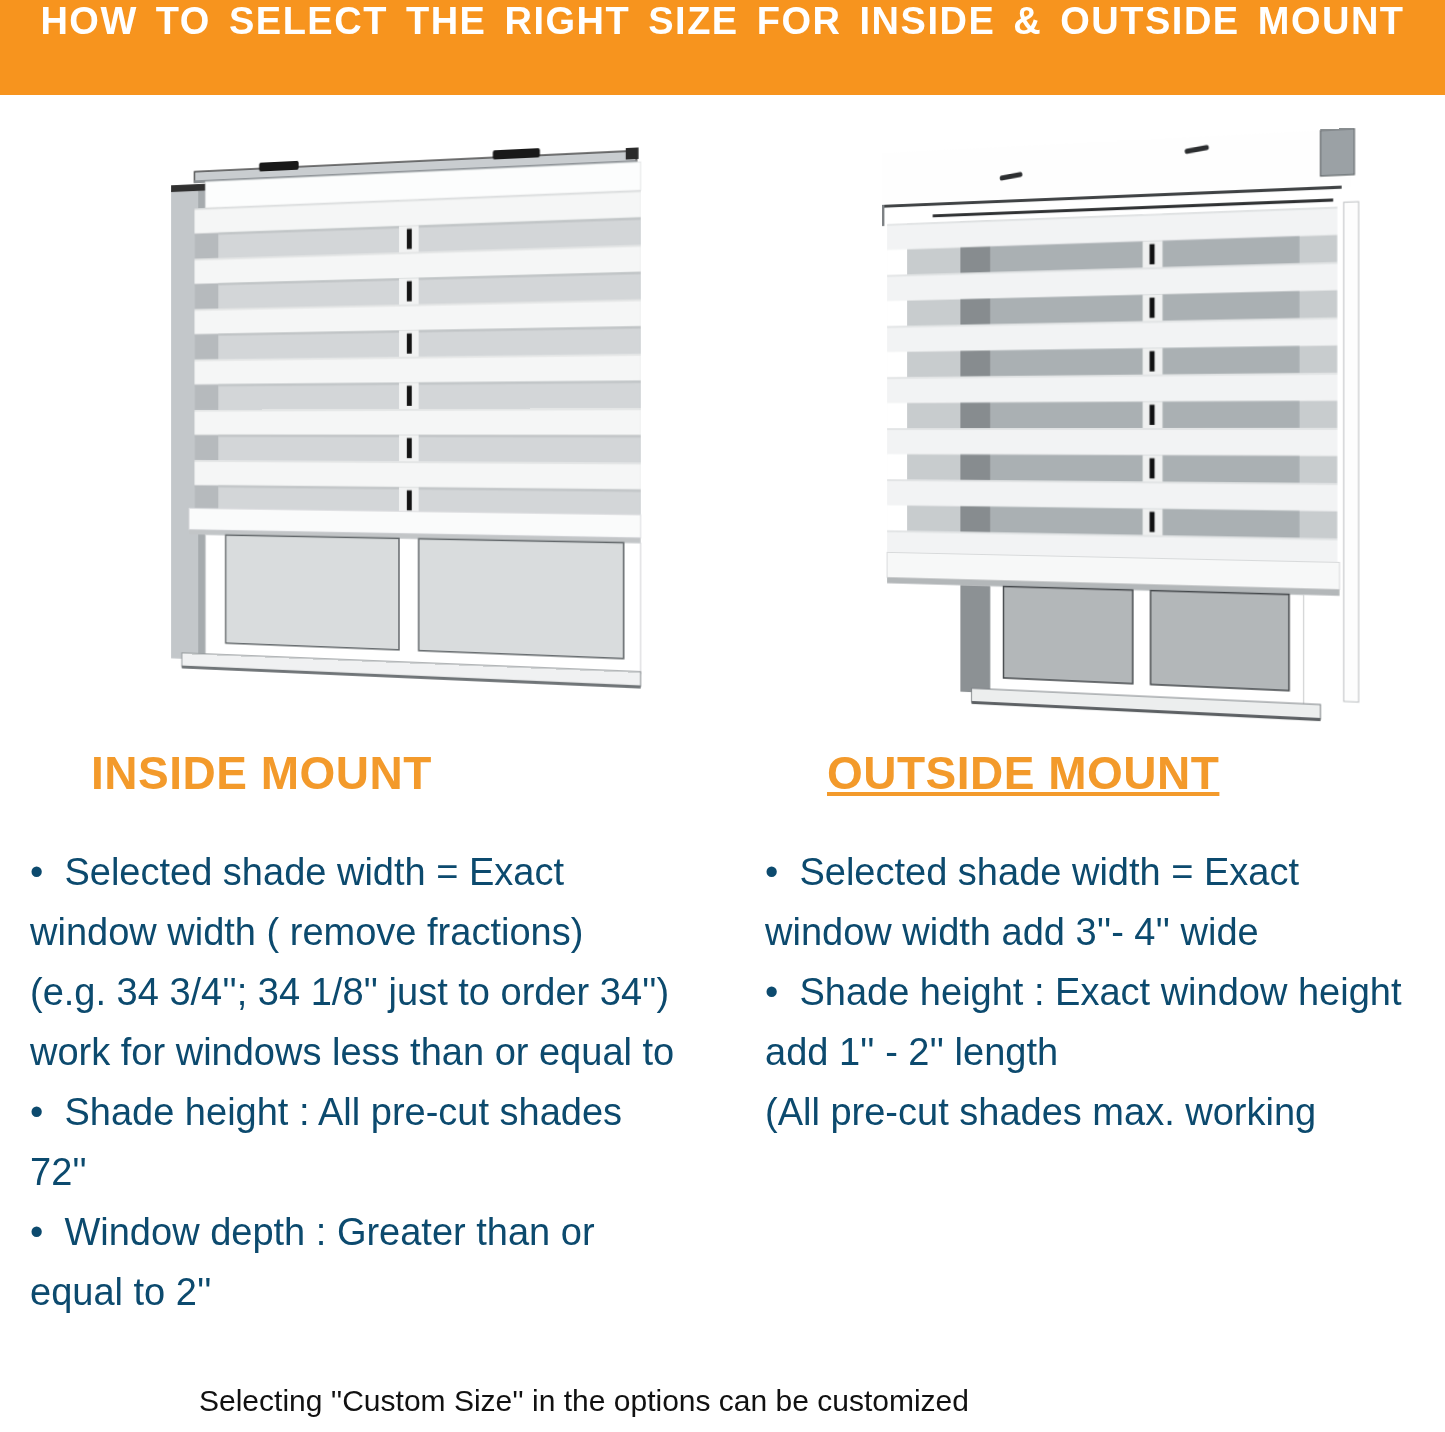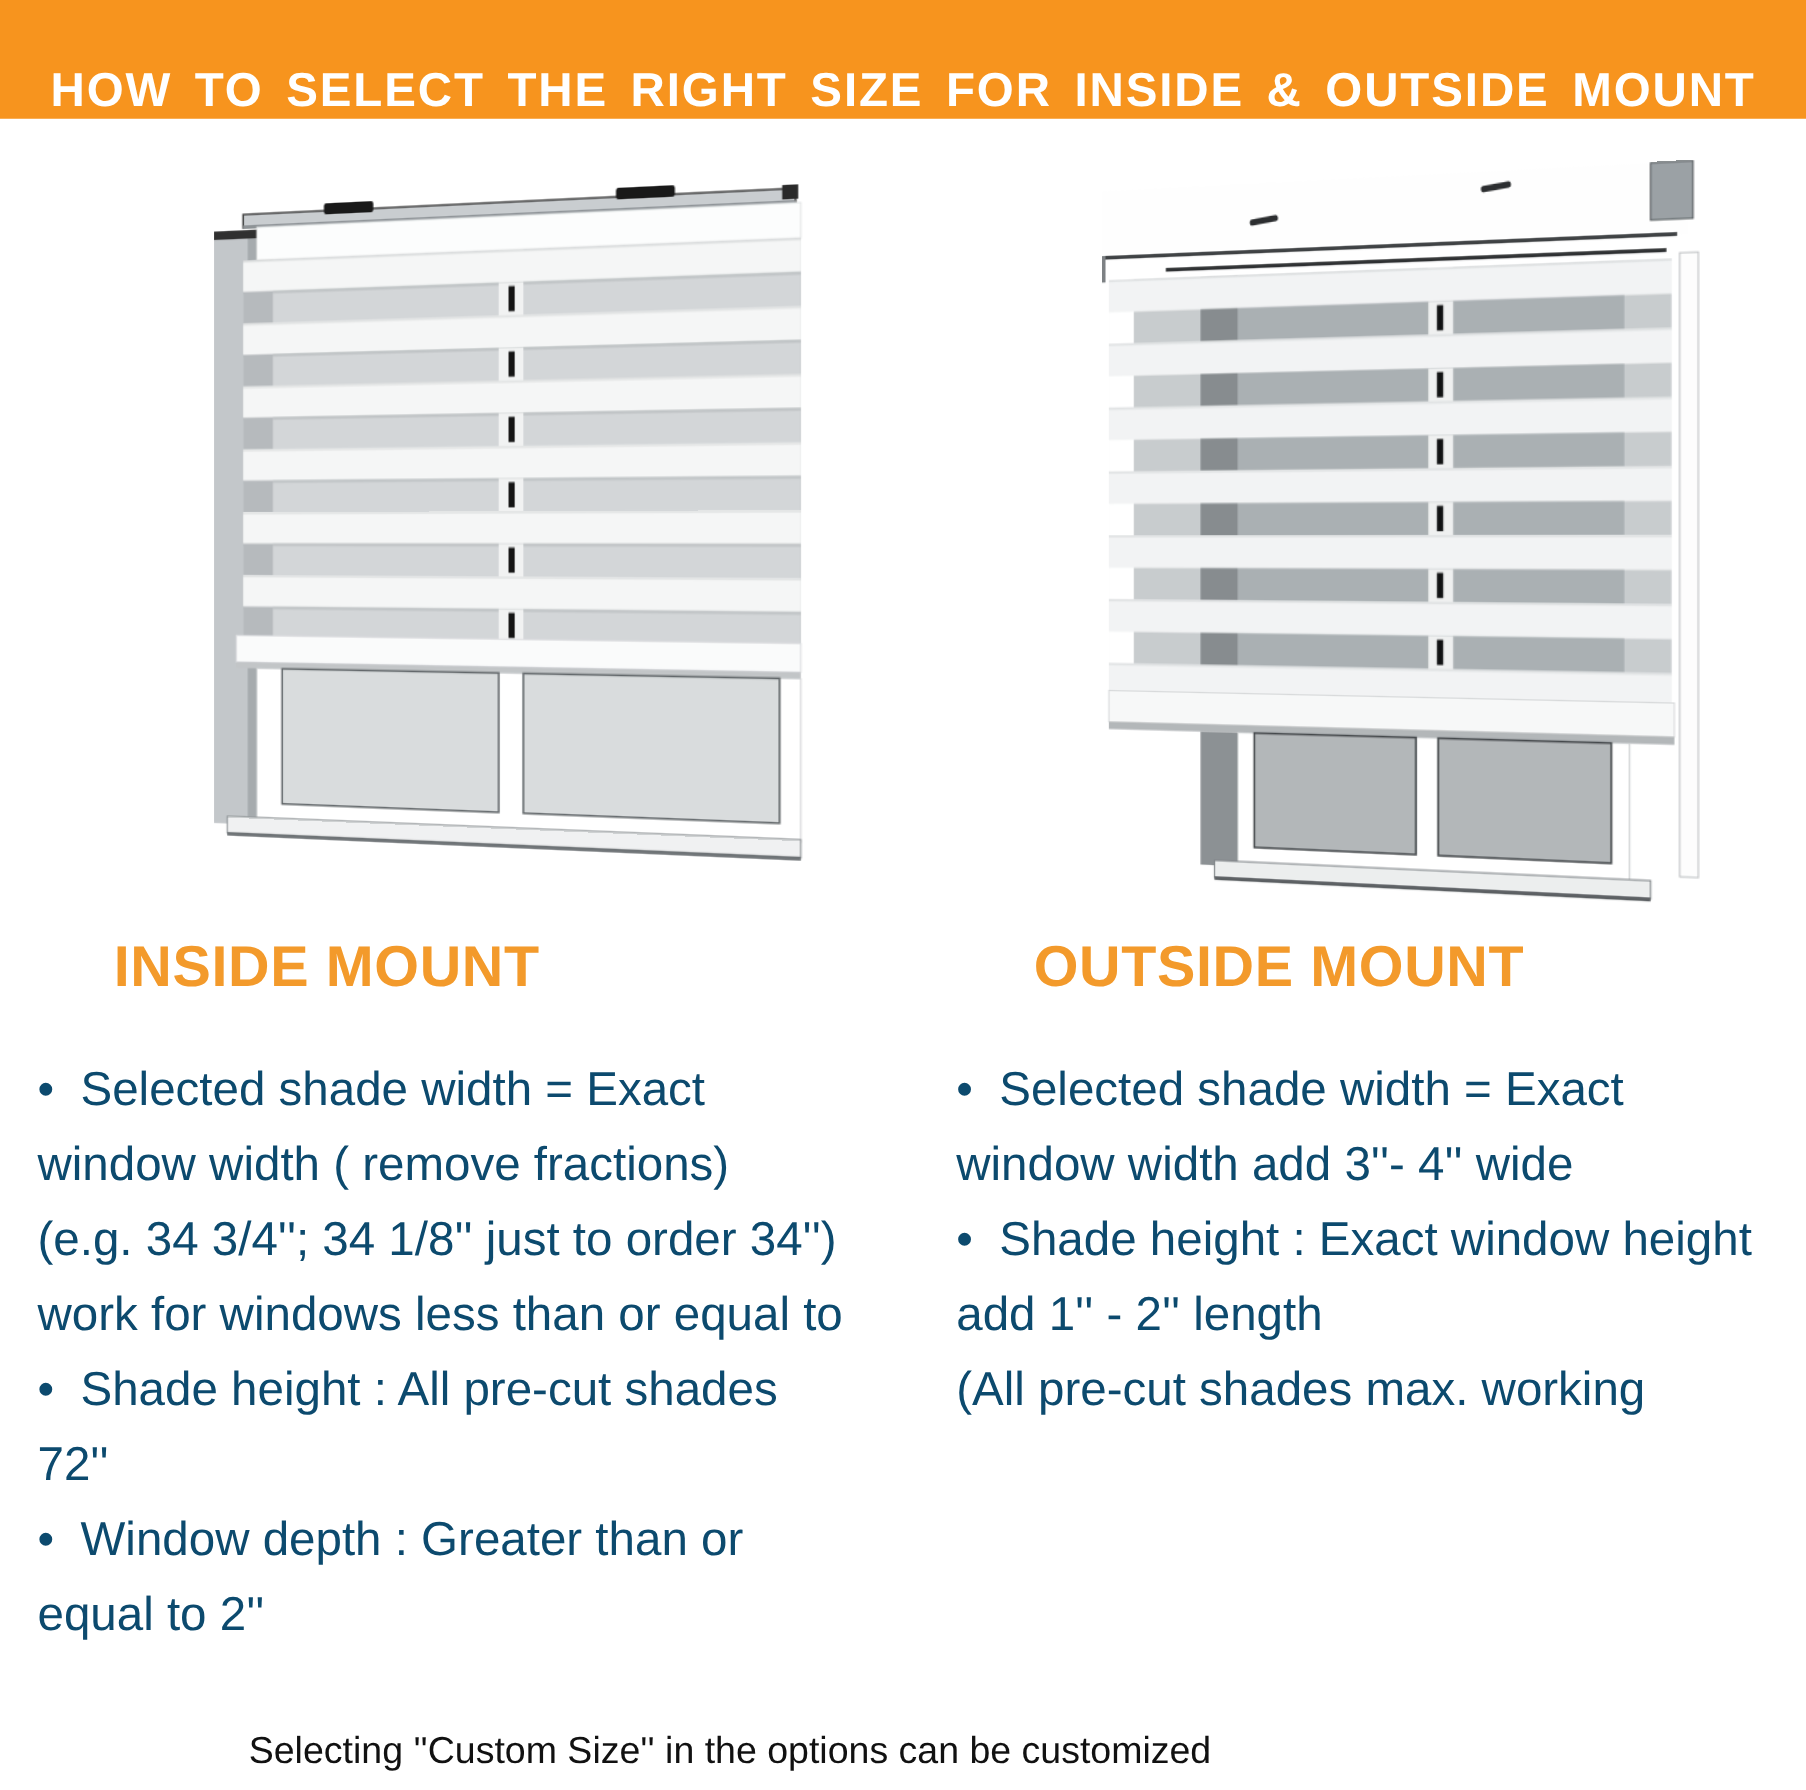--- a/index.html
+++ b/index.html
@@ -3,40 +3,40 @@
 <meta charset="utf-8">
 <style>
   html,body{margin:0;padding:0;}
   body{
     width:1445px;height:1432px;position:relative;background:#ffffff;
     font-family:"Liberation Sans", sans-serif;color:#1b1b1b;overflow:hidden;
   }
   
   .banner{
     position:absolute;left:0;top:0;width:1445px;height:95px;background:#F7941E;
-    display:flex;align-items:flex-end;justify-content:center;
+    display:flex;align-items:flex-start;justify-content:center;
   }
   .banner-title{
     color:#ffffff;font-weight:700;font-size:38px;letter-spacing:1.5px;word-spacing:6px;
     white-space:nowrap;
   }
   
   .illus{position:absolute;}
   .illus-inside{left:156px;top:154px;width:484px;height:552px;
     transform:perspective(1200px) rotateY(-12deg);}
   .illus-outside{left:866px;top:140px;width:502px;height:584px;
     transform:perspective(1200px) rotateY(-12deg);}
   .illus svg{display:block;width:100%;height:100%;}
   
   .mount-heading{
     position:absolute;top:746px;font-size:46px;font-weight:700;color:#F39A2B;
     letter-spacing:0.5px;white-space:nowrap;margin-left:47px;
   }
   .heading-inside{left:44px;}
-  .heading-outside{left:780px;}
+  .heading-outside{left:780px;text-decoration:underline;}
   
   .text-col{position:absolute;top:842px;font-size:38px;line-height:60px;color:#0c4a6e;}
   .text-col .line{white-space:pre;}
   .col-left{left:30px;width:690px;}
   .col-right{left:765px;width:670px;}
   
   .footer-note{
     position:absolute;left:0;top:1384px;width:1168px;text-align:center;
     font-size:30px;color:#111111;
   }

